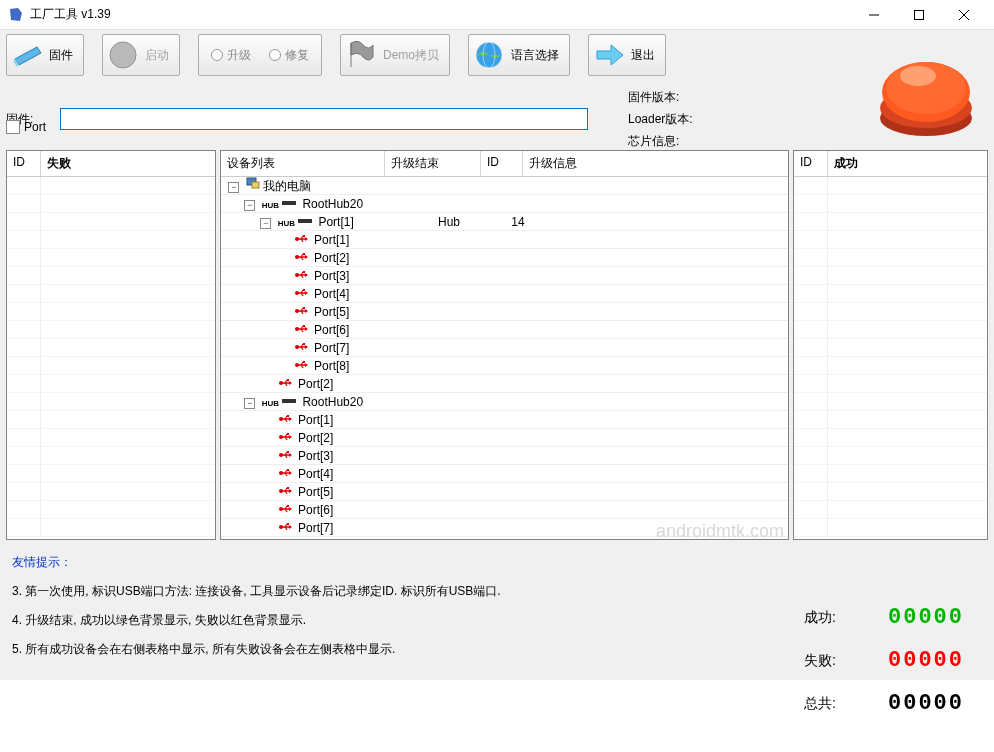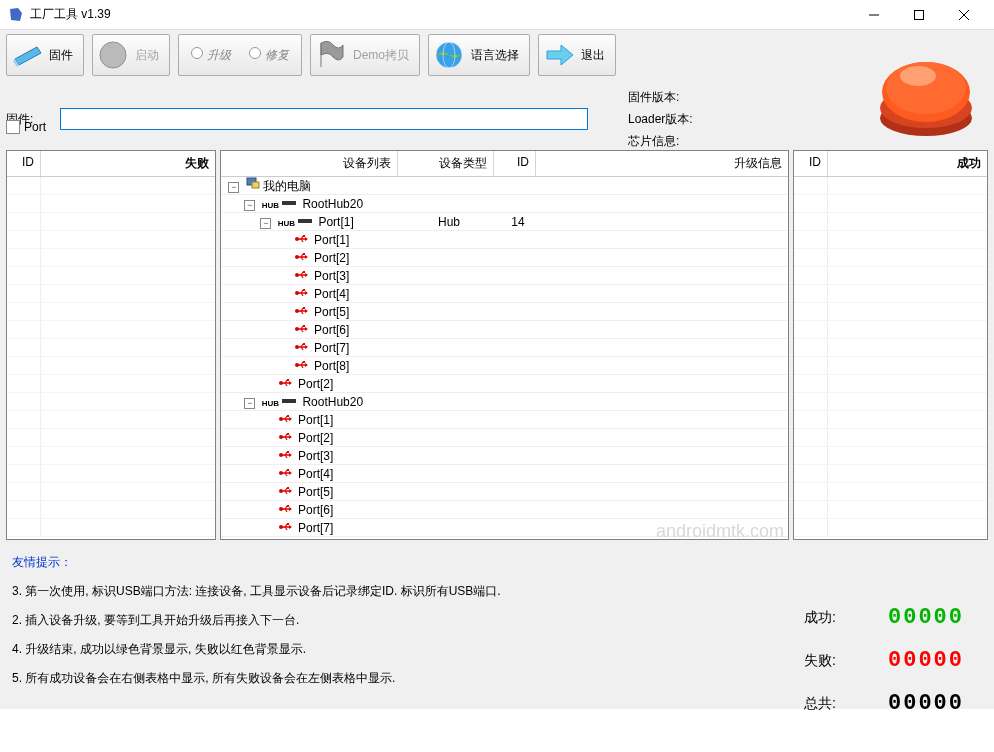--- a/index.html
+++ b/index.html
@@ -6,26 +6,26 @@
 body { font-family: "Microsoft YaHei", "SimSun", Arial, sans-serif; font-size: 12px; background: #fff; width: 994px; height: 752px; overflow: hidden; position: relative; }
 
 .titlebar { height: 30px; background: #fff; display: flex; align-items: center; padding: 0 8px; border-bottom: 1px solid #e0e0e0; }
 .titlebar .app-icon { width: 16px; height: 16px; margin-right: 6px; }
 .titlebar .title { flex: 1; color: #000; }
 .titlebar .win-controls { display: flex; }
 .titlebar .win-btn { width: 45px; height: 29px; display: flex; align-items: center; justify-content: center; color: #000; }
 
 .content { background: #f0f0f0; padding: 4px 6px 6px 6px; }
 
-.toolbar { display: flex; align-items: center; gap: 6px; }
+.toolbar { display: flex; align-items: center; gap: 16px; }
 .tb-btn { display: flex; align-items: center; border: 1px solid #adadad; background: linear-gradient(#fdfdfd, #e8e8e8); height: 42px; padding: 0 10px 0 4px; gap: 6px; border-radius: 2px; margin-right: 2px; }
 .tb-btn.disabled { color: #a0a0a0; }
 .tb-icon { width: 32px; height: 32px; display: flex; align-items: center; justify-content: center; }
 .radio-group { display: flex; align-items: center; border: 1px solid #adadad; background: linear-gradient(#fdfdfd, #e8e8e8); height: 42px; padding: 0 12px; gap: 18px; border-radius: 2px; margin-right: 2px; color: #888; }
-.radio-item { display: flex; gap: 4px; font-style: italic; }
+.radio-item { display: flex; align-items: center; gap: 4px; }
 .radio-circle { width: 12px; height: 12px; border: 1px solid #999; border-radius: 50%; background: #fff; }
 
 .row2 { display: flex; align-items: center; margin-top: 10px; gap: 10px; }
 .fw-label { width: 44px; }
 .fw-input { flex: 1; height: 22px; border: 1px solid #0078d7; background: #fff; max-width: 528px; }
 .info-block { margin-left: 30px; line-height: 22px; }
 .info-block .info-row { display: flex; }
 .info-block .info-label { width: 80px; }
 
 .big-red-btn { position: absolute; right: 18px; top: 48px; width: 100px; height: 92px; }
@@ -33,21 +33,21 @@
 .row3 { margin-top: 8px; display: flex; align-items: center; }
 .checkbox-sq { width: 14px; height: 14px; border: 1px solid #888; background: #fff; margin-right: 4px; }
 
 .panels { display: flex; gap: 4px; margin-top: 6px; height: 390px; }
 .panel { background: #fff; border: 1px solid #828282; }
 .panel-left { width: 210px; }
 .panel-center { flex: 1; }
 .panel-right { width: 195px; }
 
 .ph { display: flex; border-bottom: 1px solid #ccc; background: #fff; }
-.ph-cell { padding: 4px 6px; border-right: 1px solid #d4d4d4; text-align: right; }
+.ph-cell { padding: 4px 6px; border-right: 1px solid #d4d4d4; text-align: left; }
 .ph-cell:last-child { border-right: none; }
 .tree-row { display: flex; align-items: center; height: 18px; white-space: nowrap; }
 .tree-toggle { width: 11px; height: 11px; border: 1px solid #888; display: inline-flex; align-items: center; justify-content: center; font-size: 9px; line-height: 1; margin-right: 3px; background: #fff; color: #555; }
 .tree-spacer { display: inline-block; }
 .hub-icon { display: inline-block; font-size: 8px; font-weight: bold; color: #000; margin-right: 3px; }
 .hub-bar { display: inline-block; width: 14px; height: 4px; background: #333; margin-right: 3px; vertical-align: middle; position: relative; top: -1px;}
 .usb-icon { display: inline-block; width: 14px; height: 10px; margin-right: 3px; }
 .tree-grid { border-bottom: 1px solid #eee; }
 .center-body { position: relative; height: calc(100% - 26px); overflow: hidden; }
 .row-cols { display: flex; width: 100%; }
@@ -281,22 +281,22 @@
           </div>
           <div class="stripe-row">
             <div class="stripe-cell-a"></div>
             <div class="stripe-cell-b"></div>
           </div>
         </div>
     </div>
 
     <div class="panel panel-center">
       <div class="ph">
-        <div class="ph-cell" style="width:177px">设备列表</div>
-        <div class="ph-cell" style="width:96px">设备类型</div>
+        <div class="ph-cell" style="width:164px">设备列表</div>
+        <div class="ph-cell" style="width:96px">升级结束</div>
         <div class="ph-cell" style="width:42px">ID</div>
         <div class="ph-cell" style="flex:1">升级信息</div>
       </div>
       <div class="center-body" id="tree-body">
           <div class="tree-row tree-grid">
     <div class="row-cols">
       <div class="col-tree">
         <span class="tree-spacer" style="width:0px"></span>
         <span class="tree-toggle">−</span>
         <svg width="14" height="14" viewBox="0 0 14 14">
@@ -772,21 +772,20 @@
             <div class="stripe-cell-b"></div>
           </div>
         </div>
     </div>
   </div>
 
   <div class="hints">
     <div class="hints-title">友情提示：</div>
     <ul class="hints-list" id="hints-list">
         <li>3. 第一次使用, 标识USB端口方法: 连接设备, 工具显示设备后记录绑定ID. 标识所有USB端口.</li>
-        <li>2. 插入设备升级, 要等到工具开始升级后再接入下一台.</li>
         <li>4. 升级结束, 成功以绿色背景显示, 失败以红色背景显示.</li>
         <li>5. 所有成功设备会在右侧表格中显示, 所有失败设备会在左侧表格中显示.</li>
       </ul>
   </div>
 
   <div class="stats">
     <div class="stats-row">
       <span class="stats-label">成功:</span>
       <span class="stats-val green">00000</span>
     </div>

